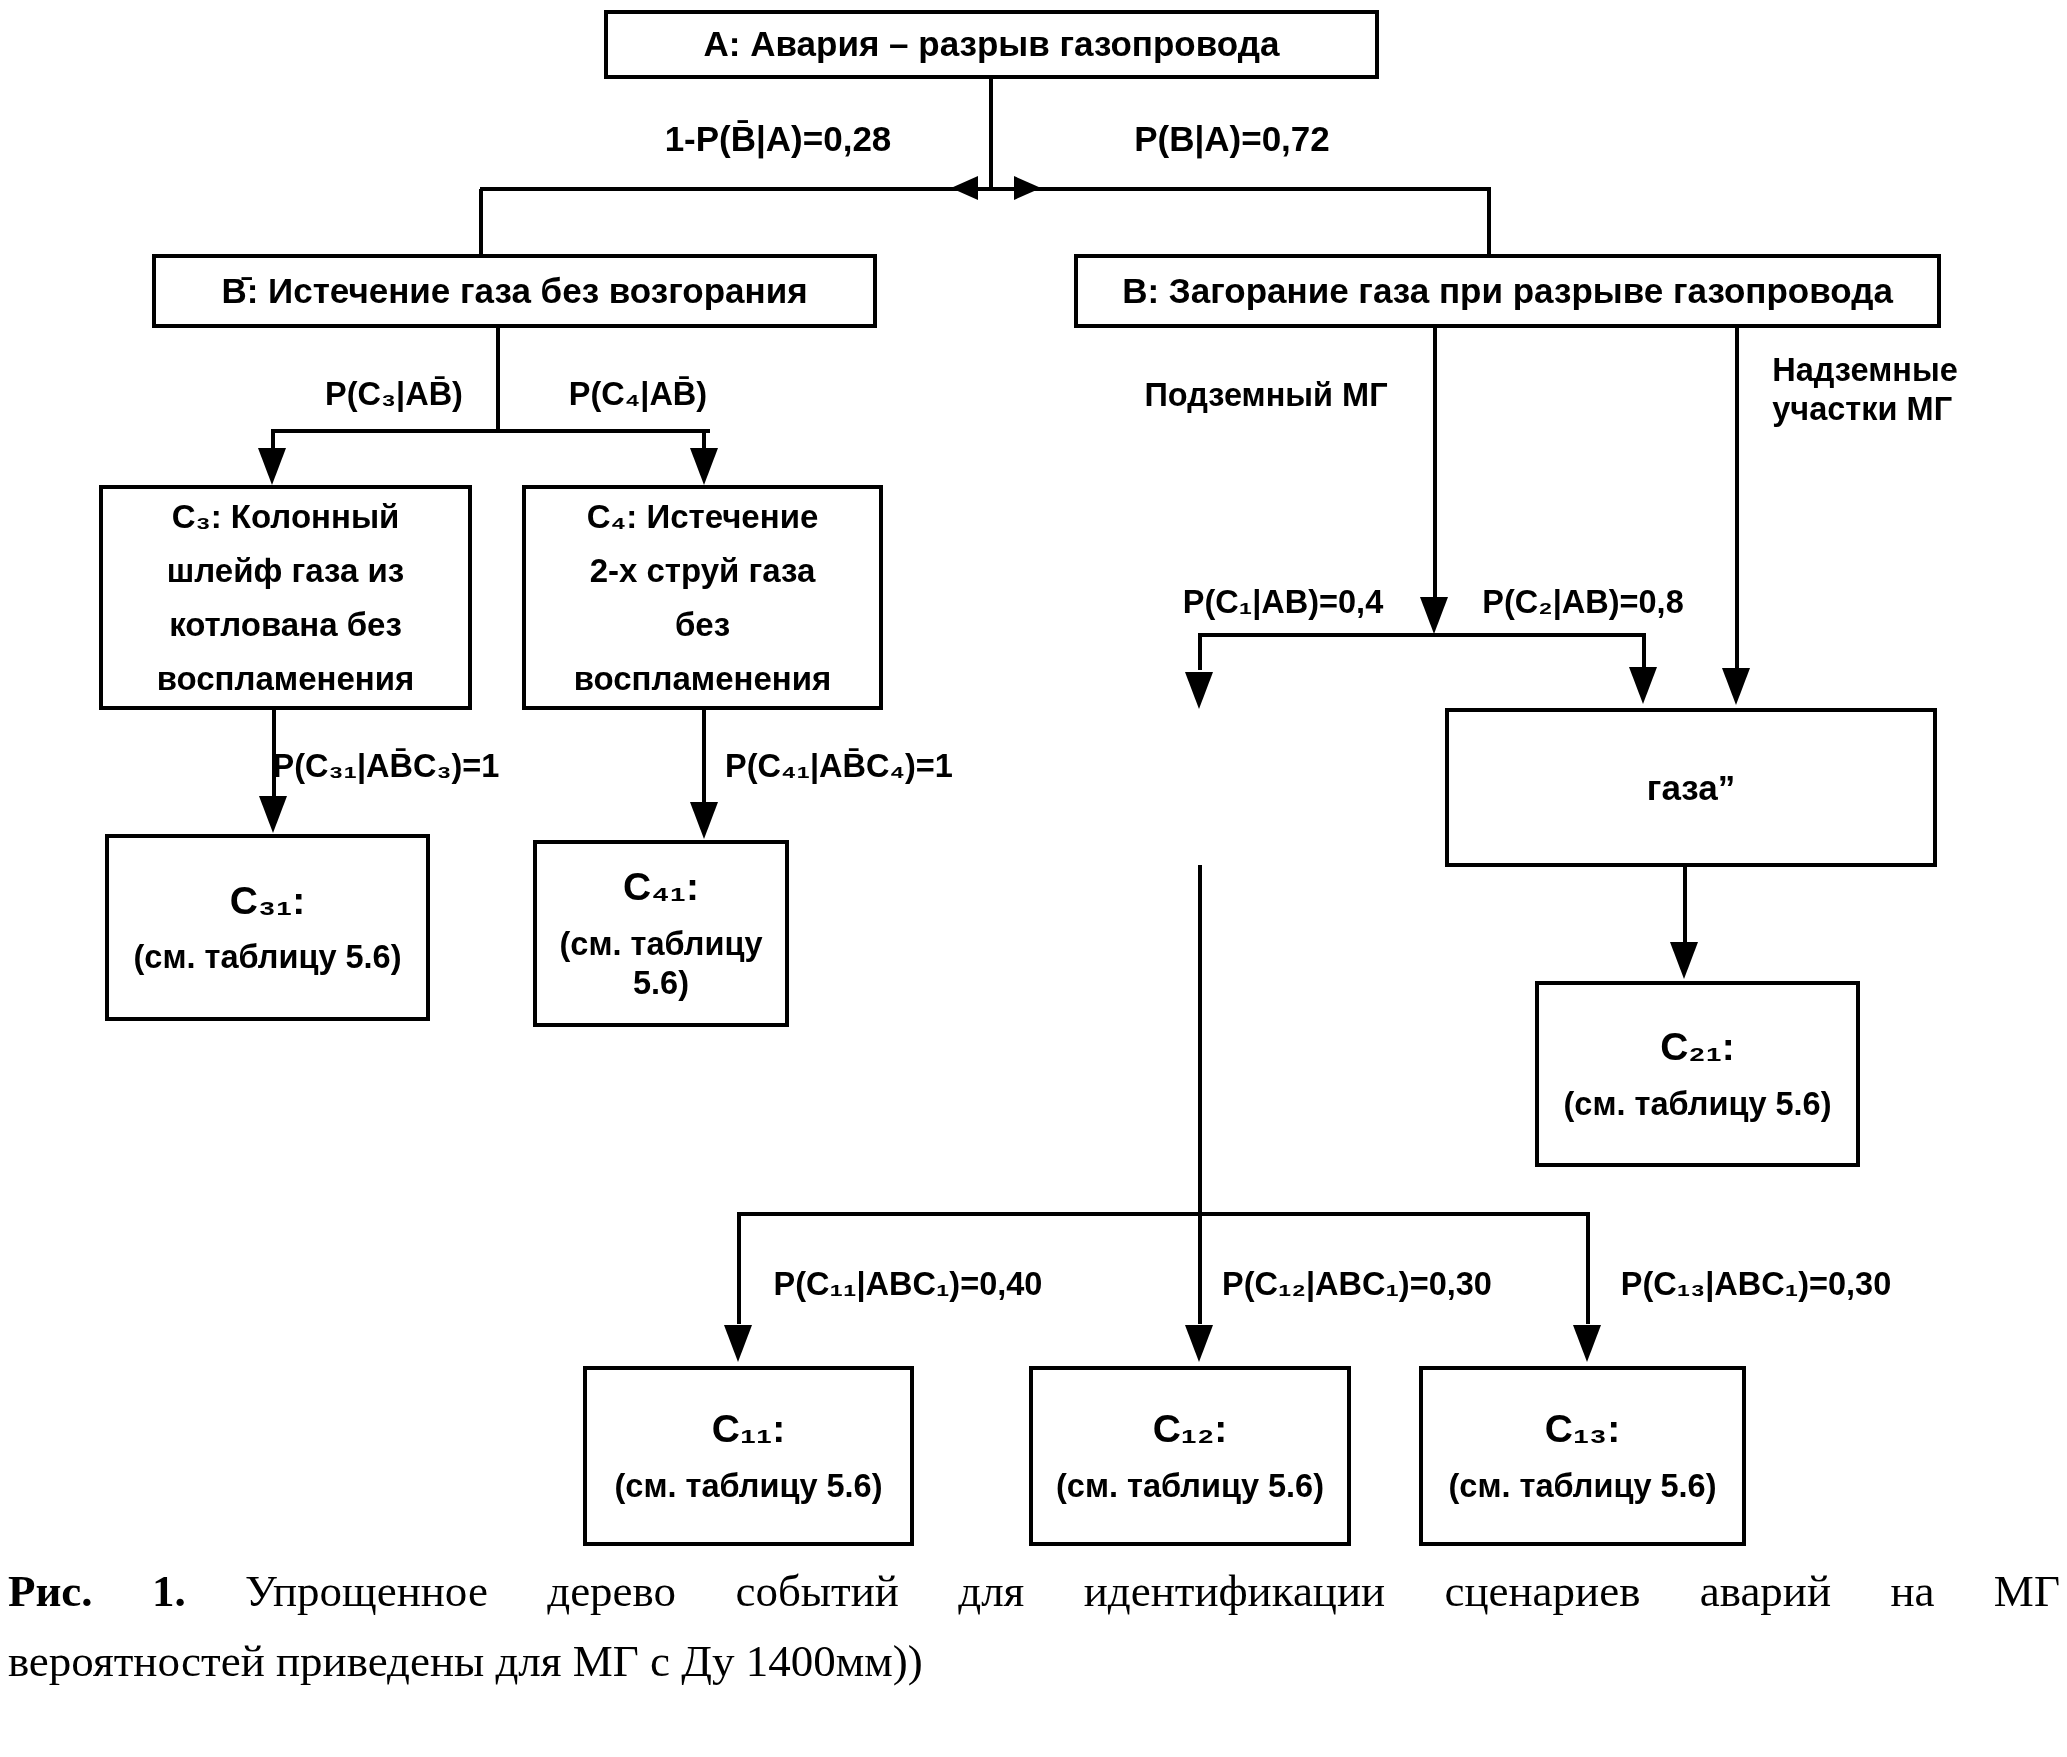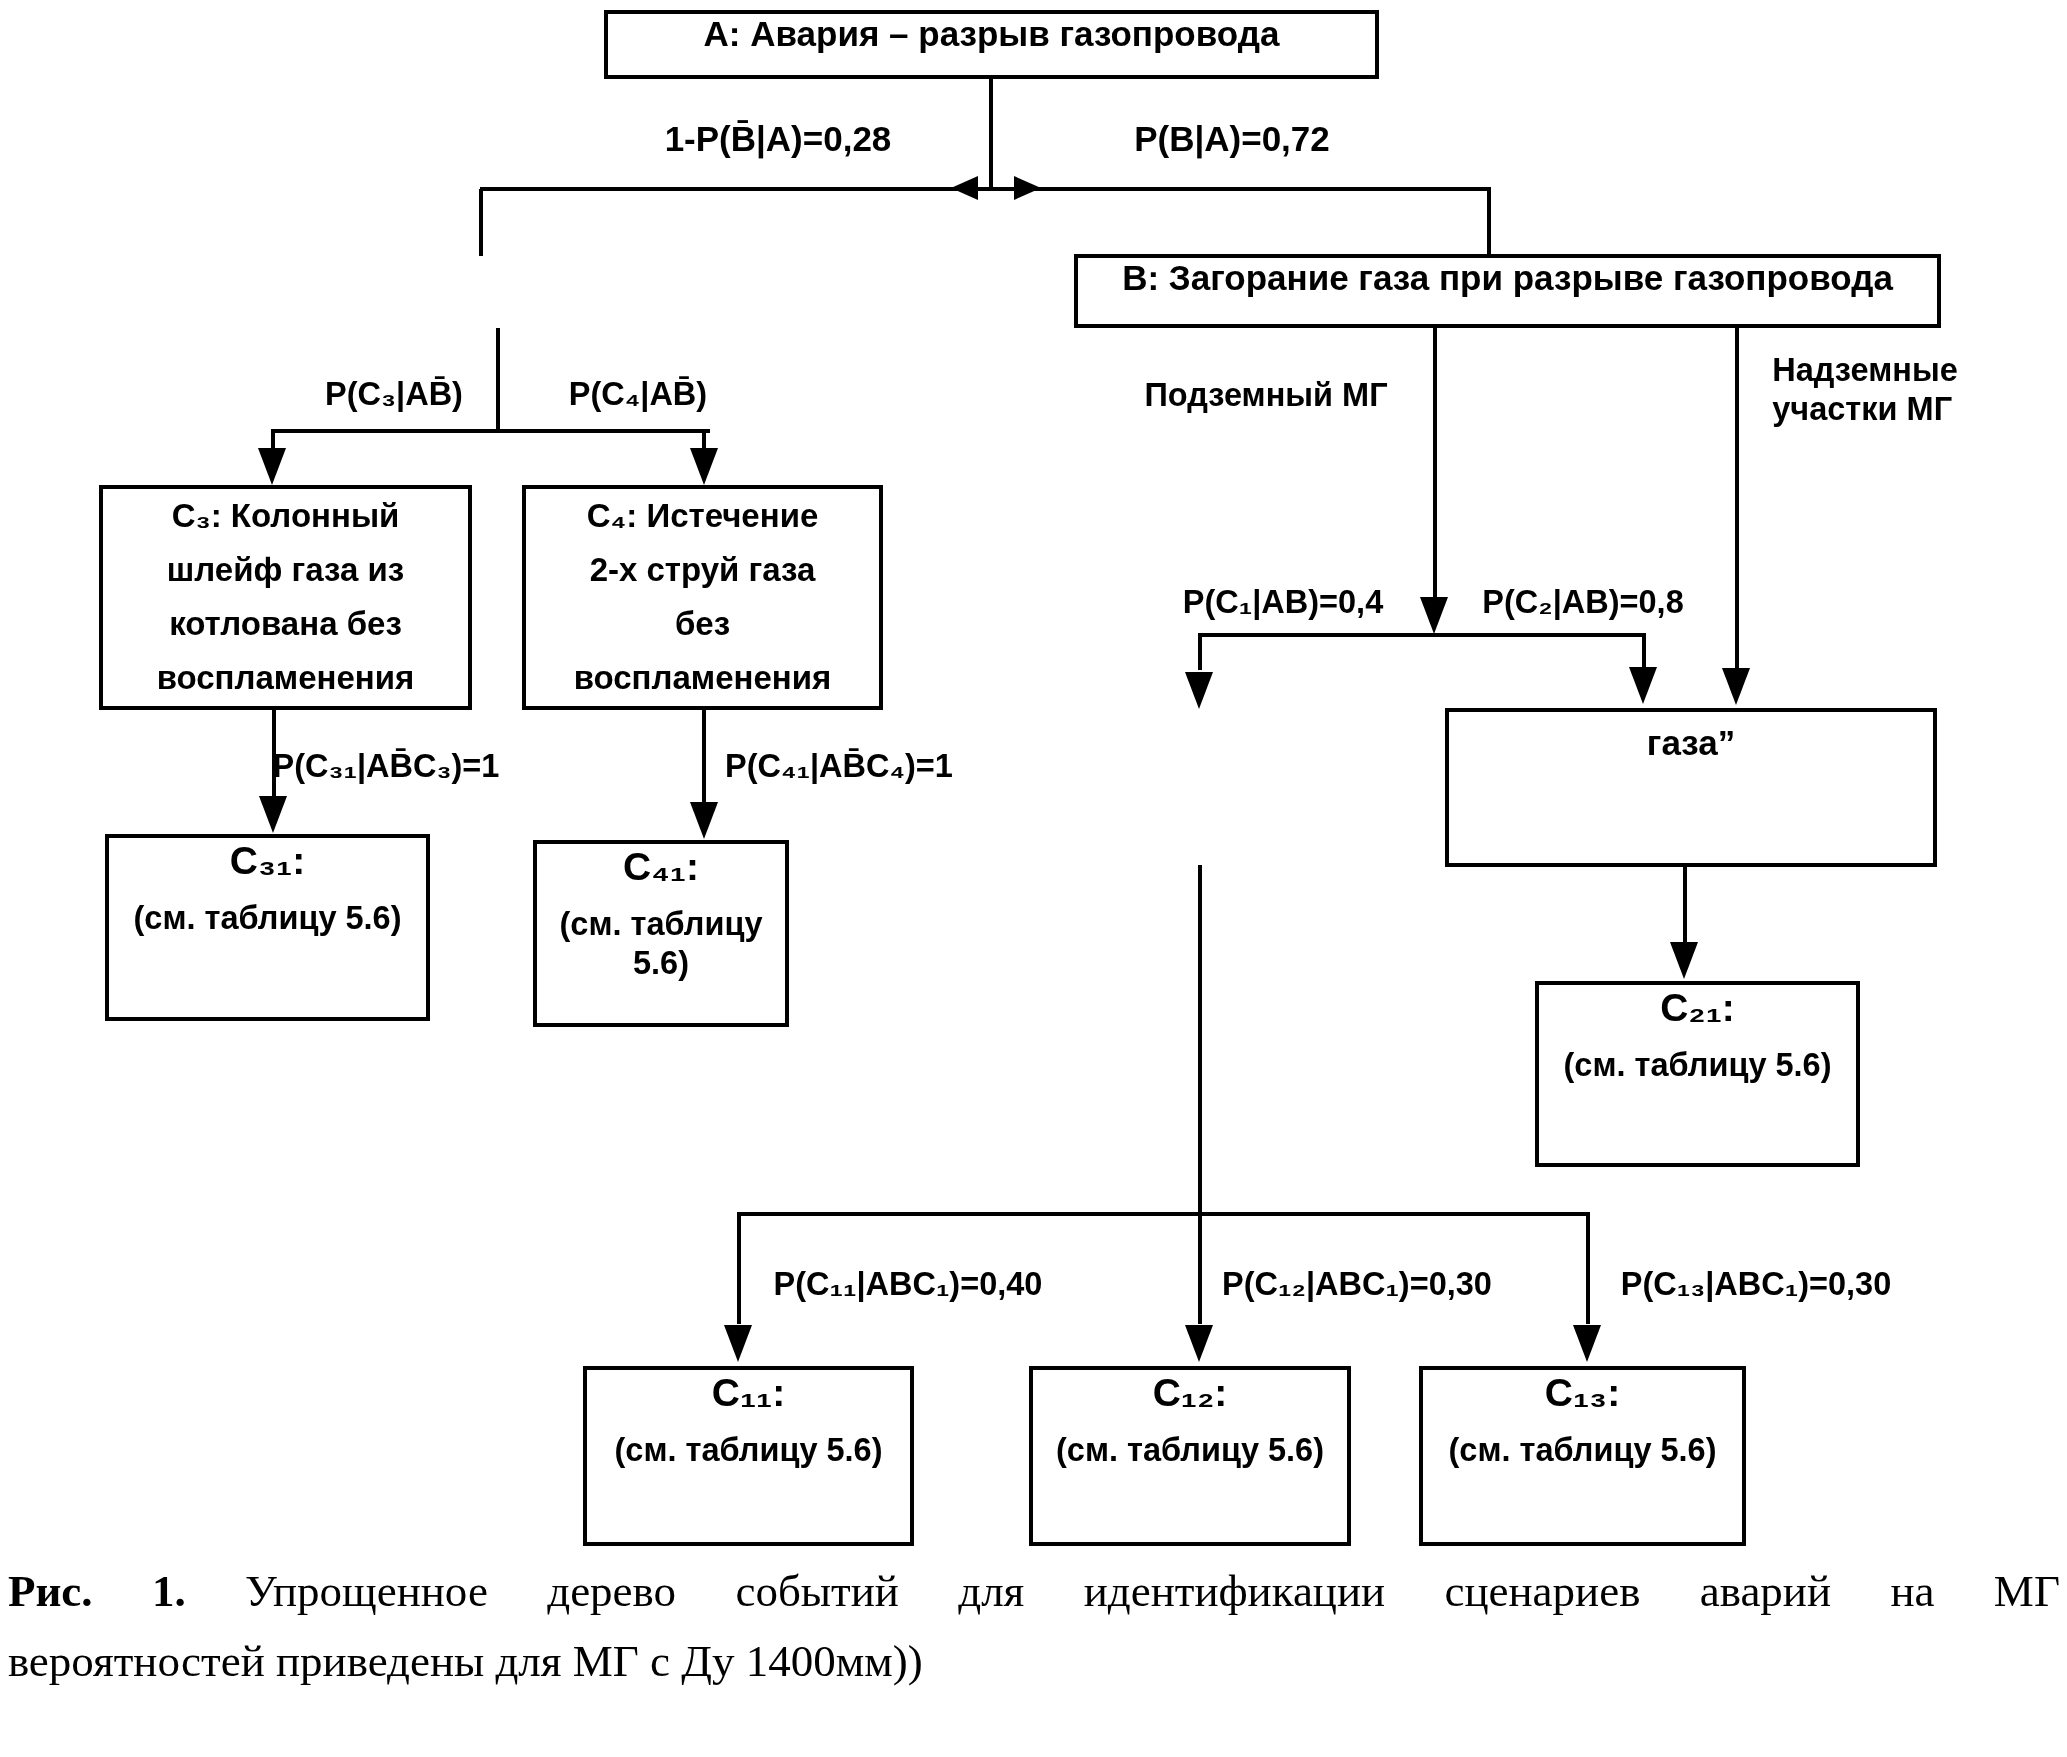--- a/index.html
+++ b/index.html
@@ -7,21 +7,21 @@
          font-family:"Liberation Sans","DejaVu Sans",sans-serif;overflow:hidden;}
   
   .ln{position:absolute;background:#000;}
   
   .tri{position:absolute;width:0;height:0;}
   .tri-down{border-left:14.8px solid transparent;border-right:14.8px solid transparent;border-top:37px solid #000;}
   .tri-left{border-top:12.8px solid transparent;border-bottom:12.8px solid transparent;border-right:27.6px solid #000;}
   .tri-right{border-top:12.8px solid transparent;border-bottom:12.8px solid transparent;border-left:27.6px solid #000;}
   
   .node{position:absolute;box-sizing:border-box;border:4.9px solid #000;background:#fff;
-        display:flex;flex-direction:column;align-items:center;justify-content:flex-start;
+        display:flex;flex-direction:column;align-items:center;justify-content:center;
         text-align:center;font-weight:bold;font-size:35px;}
   .bl{display:block;line-height:54px;font-size:33px;}
   .cl{display:block;line-height:61px;font-size:35px;}
   .node-id{display:block;font-size:39px;line-height:45px;}
   .small-note{display:block;font-size:32.5px;line-height:39px;margin-top:15.8px;}
   
   .lbl{position:absolute;transform:translate(-50%,-50%);white-space:nowrap;
        font-size:32.5px;font-weight:bold;text-align:left;line-height:39px;}
   .lbl-lg{font-size:35px;}
   
@@ -75,20 +75,23 @@
   <div class="tri tri-down" style="left:724px;top:1325px"></div>
   <div class="ln" style="left:1198px;top:1214px;width:3.9px;height:110px"></div>
   <div class="tri tri-down" style="left:1185px;top:1325px"></div>
   <div class="ln" style="left:1586px;top:1214px;width:3.9px;height:110px"></div>
   <div class="tri tri-down" style="left:1573px;top:1325px"></div>
 
   <div class="node" style="left:604px;top:9.9px;width:775px;height:69px">
     <span>А: Авария – разрыв газопровода</span>
   </div>
 
+  <div class="node" style="left:152px;top:254px;width:725px;height:74px">
+    <span>В̄: Истечение газа без возгорания</span>
+  </div>
 
   <div class="node" style="left:1074px;top:254px;width:867px;height:74px">
     <span>В: Загорание газа при разрыве газопровода</span>
   </div>
 
   <div class="node" style="left:99px;top:485px;width:373px;height:225px">
     <span class="bl">С₃: Колонный</span>
     <span class="bl">шлейф газа из</span>
     <span class="bl">котлована без</span>
     <span class="bl">воспламенения</span>

